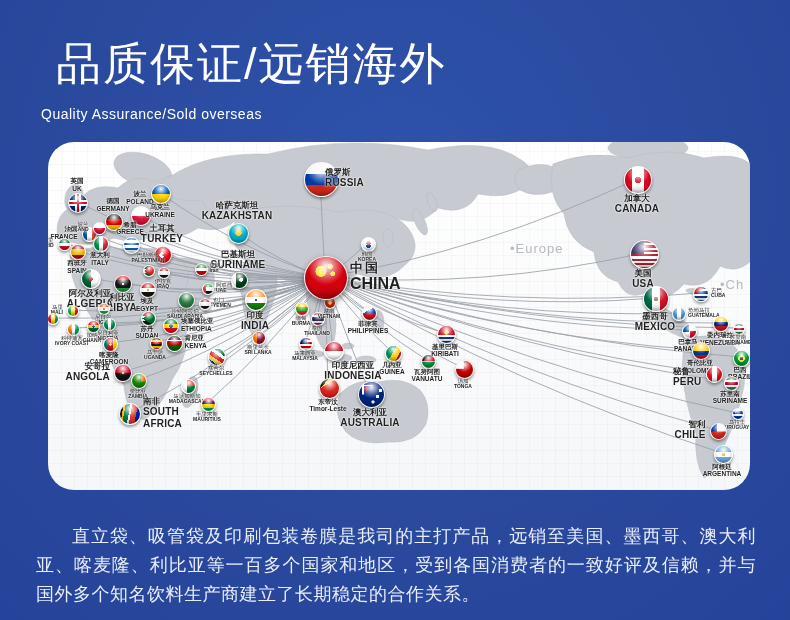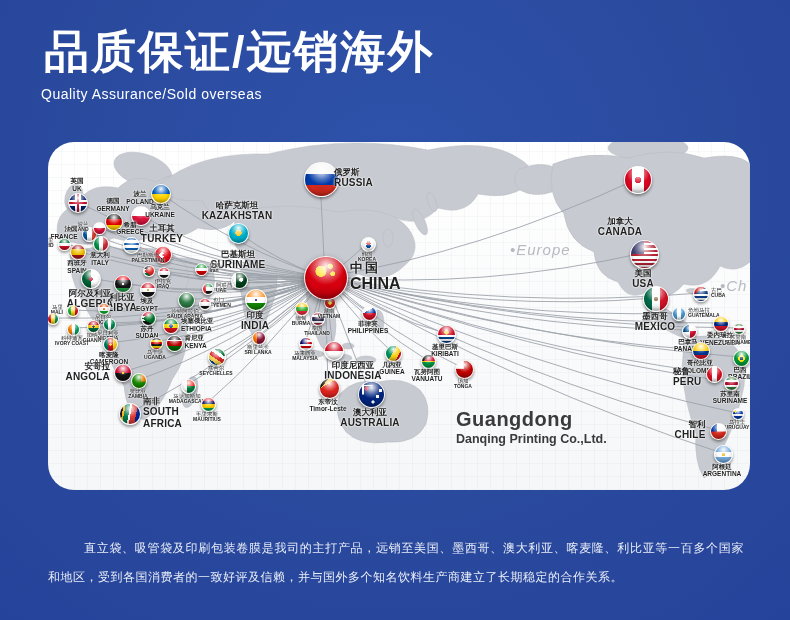--- a/index.html
+++ b/index.html
@@ -1,21 +1,21 @@
 <!DOCTYPE html>
 <html><head>
 <meta charset="utf-8">
 <style>
   html,body{margin:0;padding:0;background:#1d3a8c;}
   .page{position:relative;width:790px;height:620px;overflow:hidden;
         background:radial-gradient(circle at 50% 30%, #2e52ab 0%, #2a4a9e 55%, #25439a 100%);
         font-family:"Liberation Sans","DejaVu Sans",sans-serif;}
   
   .hero{position:absolute;left:40px;top:22px;color:#ffffff;}
-  .hero h1{margin:4px;font-size:45px;font-weight:bold;letter-spacing:2px;line-height:1.15;}
+  .hero h1{margin:16px;font-size:45px;font-weight:normal;letter-spacing:2px;line-height:1.15;}
   .hero p{margin:8px 0 0 1px;font-size:14px;font-weight:500;letter-spacing:.5px;}
   
   .map-panel{position:absolute;left:48px;top:142px;width:702px;height:348px;
              border-radius:26px;overflow:hidden;background:
              repeating-linear-gradient(0deg, rgba(120,130,145,.05) 0 1px, rgba(0,0,0,0) 1px 13px),
              repeating-linear-gradient(90deg, rgba(120,130,145,.05) 0 1px, rgba(0,0,0,0) 1px 13px),
              linear-gradient(#ffffff,#f6f7f9);}
   .map-panel svg{position:absolute;left:0;top:0;width:702px;height:348px;}
   #flags{position:absolute;left:0;top:0;width:702px;height:348px;}
   .ball{position:absolute;border-radius:50%;border:1px solid rgba(255,255,255,.95);
@@ -28,27 +28,27 @@
   .lbl .zh,.lbl .en{display:block;}
   .t0 .zh{font-size:13px;font-weight:bold;letter-spacing:2px;}
   .t0 .en{font-size:16px;font-weight:bold;}
   .t1 .zh{font-size:8.5px;font-weight:bold;}
   .t1 .en{font-size:10px;font-weight:bold;letter-spacing:.2px;}
   .t2 .zh{font-size:6.5px;font-weight:bold;}
   .t2 .en{font-size:6.5px;font-weight:bold;}
   .t3 .zh{font-size:5.5px;}
   .t3 .en{font-size:5px;font-weight:bold;}
   .lbl.wrap{white-space:normal;width:46px;text-align:left;}
-  .watermark{position:absolute;color:#b6bac1;font-size:15px;letter-spacing:1px;white-space:nowrap;font-style:italic;}
+  .watermark{position:absolute;color:#b6bac1;font-size:13px;letter-spacing:1px;white-space:nowrap;}
   .company{position:absolute;left:408px;top:266px;color:#3a3a3a;}
   .company .co1{font-size:20px;font-weight:bold;letter-spacing:.5px;}
   .company .co2{font-size:12.5px;font-weight:bold;margin-top:1px;}
   
   .desc{position:absolute;left:36px;right:34px;top:522px;}
-  .desc p{margin:12px;color:#e9edf8;font-size:12px;line-height:29px;text-align:justify;
+  .desc p{margin:0;color:#e9edf8;font-size:18px;line-height:29px;text-align:justify;
           text-indent:36px;letter-spacing:.5px;}
 </style>
 </head>
 <body>
 
 <div class="page">
 
   <header class="hero">
     <h1>品质保证/远销海外</h1>
     <p>Quality Assurance/Sold overseas</p>
@@ -248,21 +248,21 @@
         <div class="ball" style="left: 182.5px; top: 129.5px; width: 15px; height: 15px; background: radial-gradient(circle at 62% 44%, rgb(255, 255, 255) 16%, rgba(0, 0, 0, 0) 17%), linear-gradient(90deg, rgb(255, 255, 255) 24%, rgb(1, 65, 28) 24%);">
           <div class="gloss"></div>
         </div>
         <div class="lbl t1" style="left: 190px; top: 128.5px; transform: translate(-50%, -100%);">
           <span class="zh">巴基斯坦</span>
           <span class="en">SURINAME</span>
         </div>
         <div class="ball" style="left: 255.5px; top: 19.5px; width: 33px; height: 33px; background: linear-gradient(rgb(245, 245, 245) 34%, rgb(0, 57, 166) 34%, rgb(0, 57, 166) 67%, rgb(213, 43, 30) 67%);">
           <div class="gloss"></div>
         </div>
-        <div class="lbl t1" style="left: 286px; top: 36px; transform: translateY(-50%); text-align: left;">
+        <div class="lbl t1" style="left: 277px; top: 36px; transform: translateY(-50%); text-align: left;">
           <span class="zh">俄罗斯</span>
           <span class="en">RUSSIA</span>
         </div>
         <div class="ball" style="left: 312.5px; top: 94.5px; width: 13px; height: 13px; background: radial-gradient(circle at 50% 40%, rgb(205, 46, 58) 20%, rgba(0, 0, 0, 0) 21%), radial-gradient(circle at 50% 62%, rgb(0, 71, 160) 20%, rgba(0, 0, 0, 0) 21%), rgb(255, 255, 255);">
           <div class="gloss"></div>
         </div>
         <div class="lbl t3" style="left: 319px; top: 108.5px; transform: translateX(-50%);">
           <span class="zh">韩国</span>
           <span class="en">KOREA</span>
         </div>
@@ -538,21 +538,21 @@
         <div class="ball" style="left: 309.5px; top: 238.5px; width: 25px; height: 25px; background: linear-gradient(to right, rgba(0, 0, 0, 0) 20%, rgb(255, 255, 255) 20%, rgb(255, 255, 255) 34%, rgba(0, 0, 0, 0) 34%) 0px 0px / 55% 50% no-repeat, linear-gradient(rgba(0, 0, 0, 0) 20%, rgb(255, 255, 255) 20%, rgb(255, 255, 255) 34%, rgba(0, 0, 0, 0) 34%) 0px 0px / 55% 50% no-repeat, radial-gradient(circle at 30% 26%, rgb(200, 16, 46) 8%, rgba(0, 0, 0, 0) 9%), radial-gradient(circle at 74% 58%, rgb(255, 255, 255) 7%, rgba(0, 0, 0, 0) 8%), radial-gradient(circle at 56% 80%, rgb(255, 255, 255) 6%, rgba(0, 0, 0, 0) 7%), radial-gradient(circle at 86% 34%, rgb(255, 255, 255) 6%, rgba(0, 0, 0, 0) 7%), rgb(0, 36, 125);">
           <div class="gloss"></div>
         </div>
         <div class="lbl t1" style="left: 322px; top: 264.5px; transform: translateX(-50%);">
           <span class="zh">澳大利亚</span>
           <span class="en">AUSTRALIA</span>
         </div>
         <div class="ball" style="left: 576px; top: 24px; width: 26px; height: 26px; background: radial-gradient(circle, rgb(216, 6, 33) 17%, rgba(0, 0, 0, 0) 18%), linear-gradient(90deg, rgb(216, 6, 33) 27%, rgb(255, 255, 255) 27%, rgb(255, 255, 255) 73%, rgb(216, 6, 33) 73%);">
           <div class="gloss"></div>
         </div>
-        <div class="lbl t1" style="left: 572px; top: 51px; transform: translateX(-50%); margin-top: 23px;">
+        <div class="lbl t1" style="left: 589px; top: 51px; transform: translateX(-50%);">
           <span class="zh">加拿大</span>
           <span class="en">CANADA</span>
         </div>
         <div class="ball" style="left: 581.5px; top: 97.5px; width: 27px; height: 27px; background: linear-gradient(rgb(60, 59, 110), rgb(60, 59, 110)) 0px 0px / 48% 48% no-repeat, repeating-linear-gradient(rgb(178, 34, 52) 0px, rgb(178, 34, 52) 2.2px, rgb(255, 255, 255) 2.2px, rgb(255, 255, 255) 4.4px);">
           <div class="gloss"></div>
         </div>
         <div class="lbl t1" style="left: 595px; top: 125.5px; transform: translateX(-50%);">
           <span class="zh">美国</span>
           <span class="en">USA</span>
         </div>
@@ -649,24 +649,20 @@
         </div>
         <div class="ball" style="left: 256px; top: 114px; width: 42px; height: 42px; background: radial-gradient(circle at 38% 34%, rgb(255, 222, 0) 14%, rgba(0, 0, 0, 0) 15%), radial-gradient(circle at 60% 22%, rgb(255, 222, 0) 6%, rgba(0, 0, 0, 0) 7%), radial-gradient(circle at 66% 40%, rgb(255, 222, 0) 6%, rgba(0, 0, 0, 0) 7%), rgb(215, 0, 15); box-shadow: rgba(0, 0, 0, 0.5) 0px 3px 6px, rgba(0, 0, 0, 0.3) 0px -3px 5px inset;">
           <div class="gloss"></div>
         </div>
         <div class="lbl t0" style="left: 302px; top: 135px; transform: translateY(-50%); text-align: left;">
           <span class="zh">中国</span>
           <span class="en">CHINA</span>
         </div>
       </div>
 
-    <div class="company">
-      <div class="co1">Guangdong</div>
-      <div class="co2">Danqing Printing Co.,Ltd.</div>
-    </div>
   <div class="watermark" style="left: 462px; top: 99px;">•Europe</div>
       <div class="watermark" style="left: 672px; top: 135px;">•Ch</div>
     </section>
 
   <footer class="desc">
     <p>直立袋、吸管袋及印刷包装卷膜是我司的主打产品，远销至美国、墨西哥、澳大利亚、喀麦隆、利比亚等一百多个国家和地区，受到各国消费者的一致好评及信赖，并与国外多个知名饮料生产商建立了长期稳定的合作关系。</p>
   </footer>
 
 </div>
 

